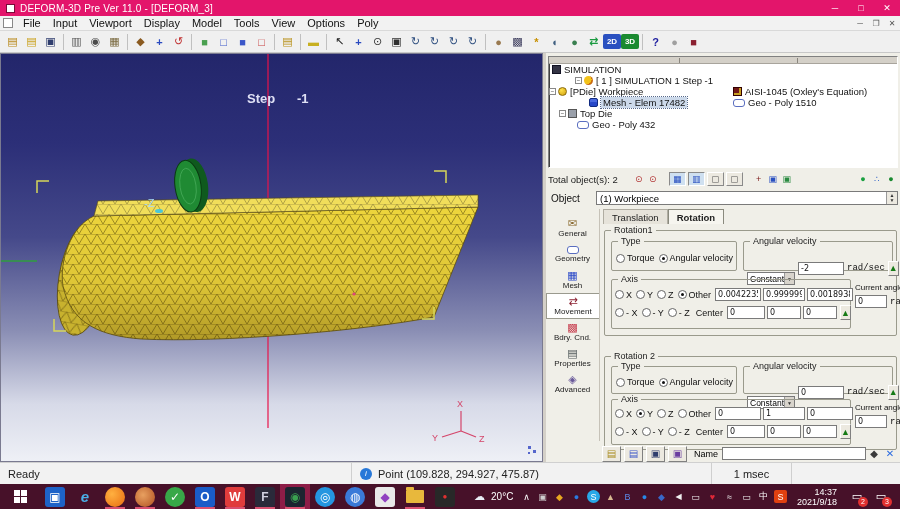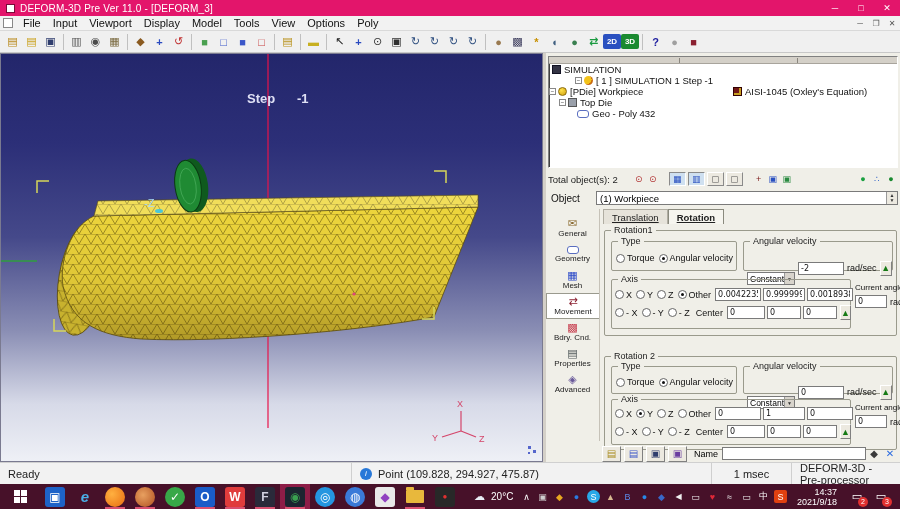--- a/index.html
+++ b/index.html
@@ -65,31 +65,31 @@
 
   .content { position:absolute; left:0; top:156px; width:354px; height:232px; }
   .sidetabs { position:absolute; left:0; top:0; width:54px; height:232px; border-right:1px solid #c6c2b8; }
   .stab { height:26px; display:flex; flex-direction:column; align-items:center; justify-content:center; font-size:8px; color:#222; }
   .stab .sic { font-size:11px; line-height:11px; }
   .stab.sel { background:#fff; border:1px solid #9a9a8e; border-right:none; }
   .geo-box { width:12px; height:8px; background:#fff; border:1px solid #5a6ec0; border-radius:3px; display:inline-block; }
 
   .sheet { position:absolute; left:55px; top:0; width:299px; height:232px; }
   .tabsrow { position:absolute; left:2px; top:0; height:15px; display:flex; }
-  .tab { padding:0 8px; font-size:9.5px; display:flex; align-items:center; border:1px solid #b0ad a2; border:1px solid #b0ada2; border-bottom:none; background:#e6e3da; color:#222;text-decoration:underline; }
+  .tab { padding:0 8px; font-size:9.5px; display:flex; align-items:center; border:1px solid #b0ad a2; border:1px solid #b0ada2; border-bottom:none; background:#e6e3da; color:#222; }
   .tab.active { background:#f6f5ef; font-weight:bold; border-color:#8a8a7e; }
 
   .group { position:absolute; border:1px solid #9a9a8c; border-radius:2px; }
   .group > .legend { position:absolute; top:-6px; left:6px; background:#f0efe8; padding:0 3px; font-size:9px; color:#222; }
   .radio { width:9px; height:9px; border:1px solid #666; border-radius:50%; background:#fff; display:inline-block; position:relative; flex:none; }
   .radio.sel::after { content:""; position:absolute; left:2px; top:2px; width:3px; height:3px; border-radius:50%; background:#111; }
   .rl { font-size:9px; color:#111; margin:0 4px 0 2px; white-space:nowrap; }
   .field { height:13px; background:#fff; border:1px solid #7a7a7a; font-size:8px; font-family:"DejaVu Sans",sans-serif; padding:0 2px; color:#111; }
   input.field { outline:none; }
-  .unit { font-size:9px; color:#111; margin:0 3px; white-space:nowrap; }
+  .unit { font-size:9px; color:#111; margin:0 3px; white-space:nowrap;font-family:Liberation Mono, monospace; }
   .calc { width:18px; height:15px; background:#ece9e0; border:1px solid; border-color:#fff #808080 #808080 #fff; display:flex; align-items:center; justify-content:center; font-size:9px; color:#167a16; }
   .cselect { height:13px; background:#fff; border:1px solid #7a7a7a; font-size:8.5px; display:flex; align-items:center; padding-left:2px; position:relative; padding-right:11px;margin-top:21px; }
   .cselect .da { position:absolute; right:0; top:0; width:10px; height:100%; background:#d8d4cc; border-left:1px solid #999; font-size:5px; display:flex; align-items:center; justify-content:center; color:#333; }
   .row { display:flex; align-items:center; }
   .curangle { position:absolute; width:54px; font-size:8px; color:#111; }
   .curangle .cl { white-space:nowrap; margin-bottom:3px; }
 
   .footerrow { position:absolute; left:56px; top:392px; width:296px; height:17px; display:flex; align-items:center; }
   .fbtn { width:19px; height:16px; margin-right:3px; background:#ece9e0; border:1px solid; border-color:#fff #808080 #808080 #fff; display:flex; align-items:center; justify-content:center; font-size:10px; }
   .footerrow .nlbl { font-size:9px; margin:0 4px; }
@@ -289,20 +289,28 @@
         </div>
         <div class="trow" style="">
           <span class="exp">−</span>
           <span class="ic i-ball"></span>
           <span>[PDie] Workpiece</span>
           <span class="rcol">
             <span class="ic i-mat"></span>
             <span>AISI-1045 (Oxley's Equation)</span>
           </span>
         </div>
+        <div class="trow" style="padding-left:40px">
+          <span class="ic i-mesh"></span>
+          <span class="sel-node">Mesh - Elem 17482</span>
+          <span class="rcol">
+            <span class="geo-box ic"></span>
+            <span>Geo - Poly 1510</span>
+          </span>
+        </div>
         <div class="trow" style="padding-left:10px">
           <span class="exp">−</span>
           <span class="ic i-die"></span>
           <span>Top Die</span>
         </div>
         <div class="trow" style="padding-left:28px">
           <span class="geo-box ic"></span>
           <span>Geo - Poly 432</span>
         </div>
       </div>
@@ -525,23 +533,20 @@
   <div class="statusbar">
     <div class="seg ready">
         <span>Ready</span>
       </div>
     <div class="seg point">
       <span class="infoico">i</span>
       <span>Point (109.828, 294.927, 475.87)</span>
     </div>
     <div class="seg msec">
         <span>1 msec</span>
-      </div>
-    <div class="seg app">
-        <span>DEFORM-3D  -  Pre-processor</span>
       </div>
   </div>
 
   <div class="taskbar">
     <div class="start">
       <span class="winlogo">
           <i></i>
           <i></i>
           <i></i>
           <i></i>

